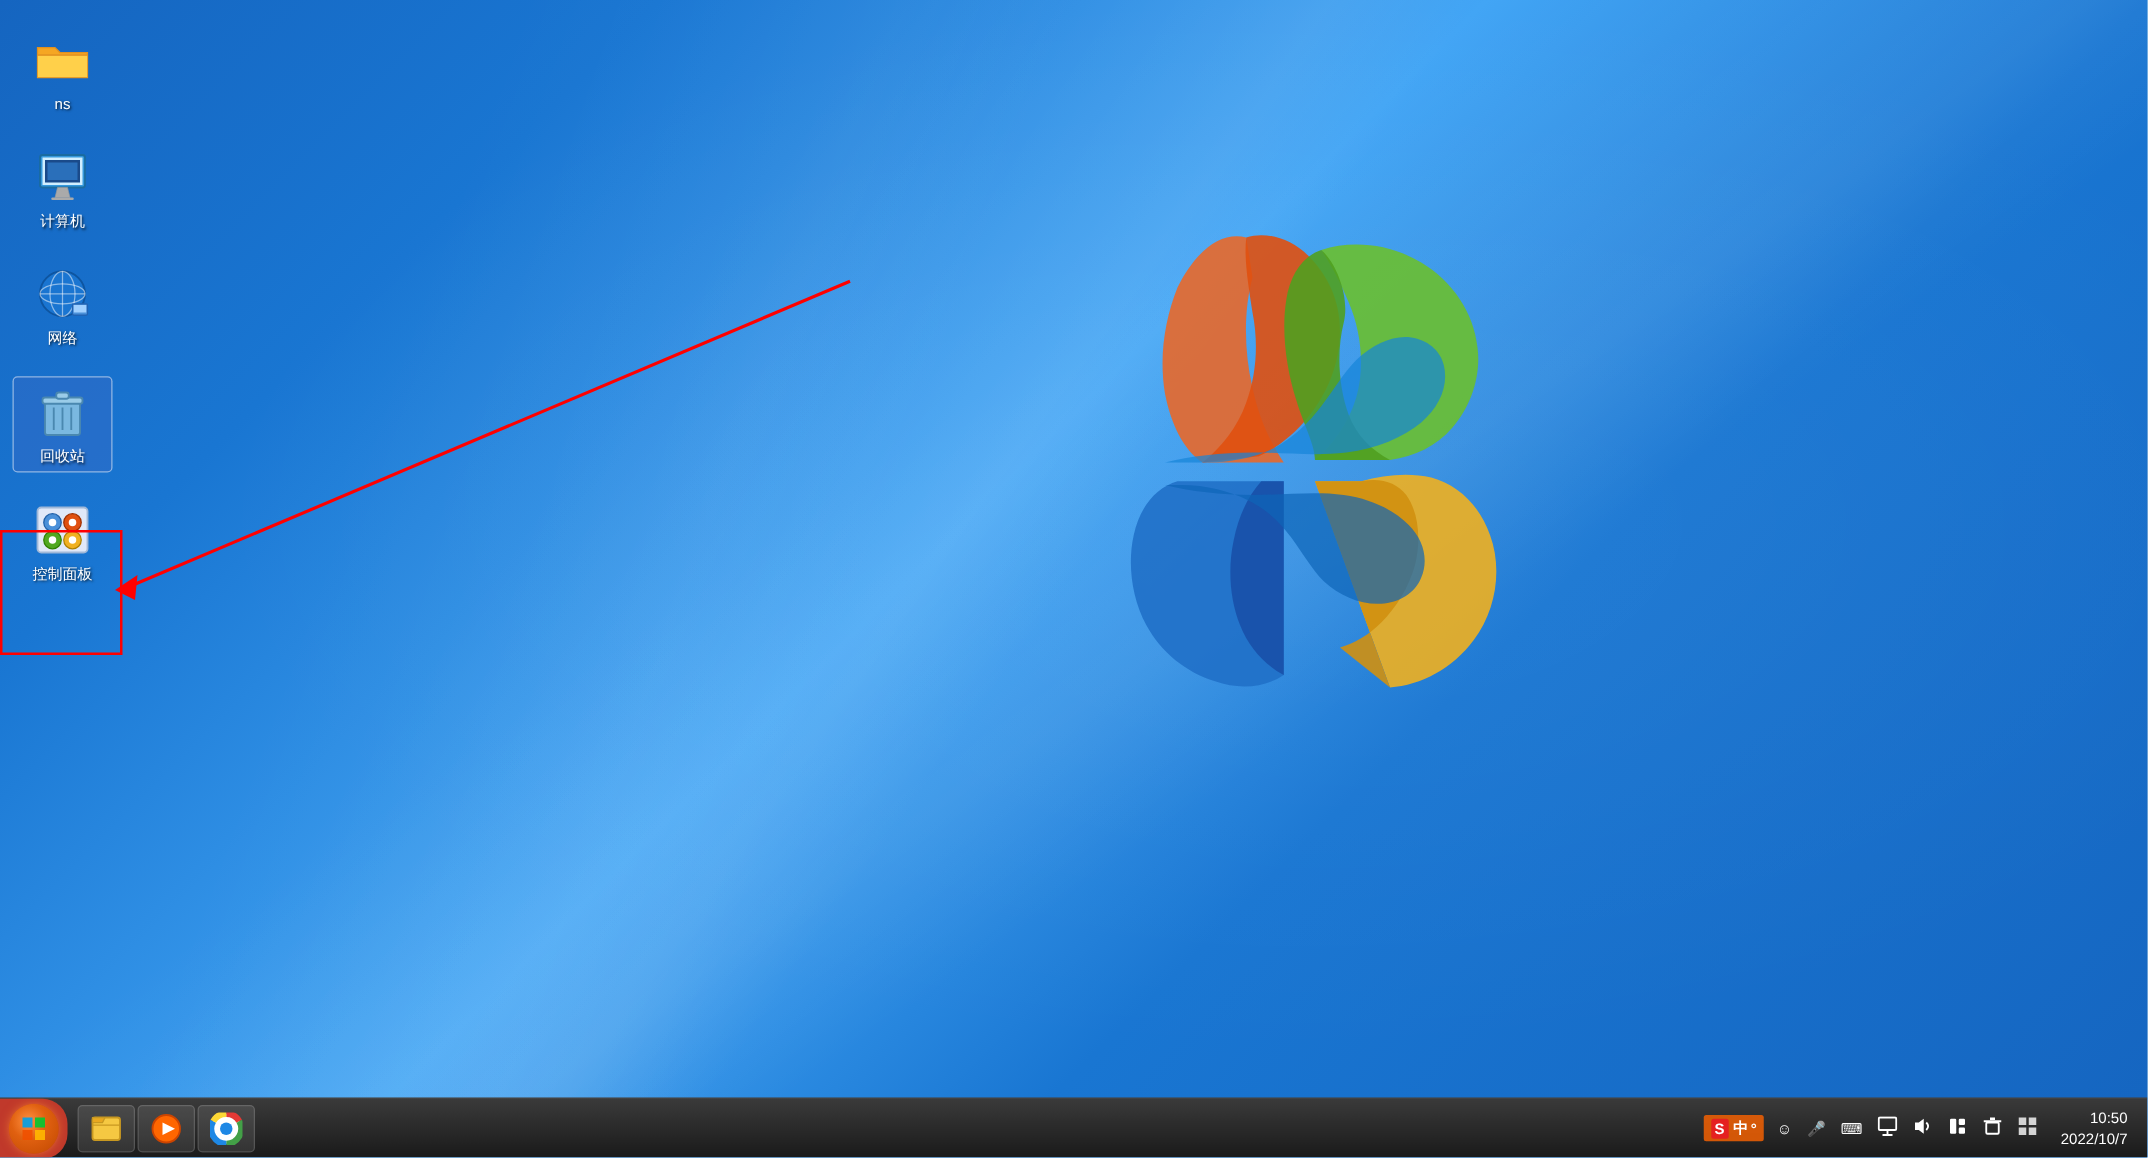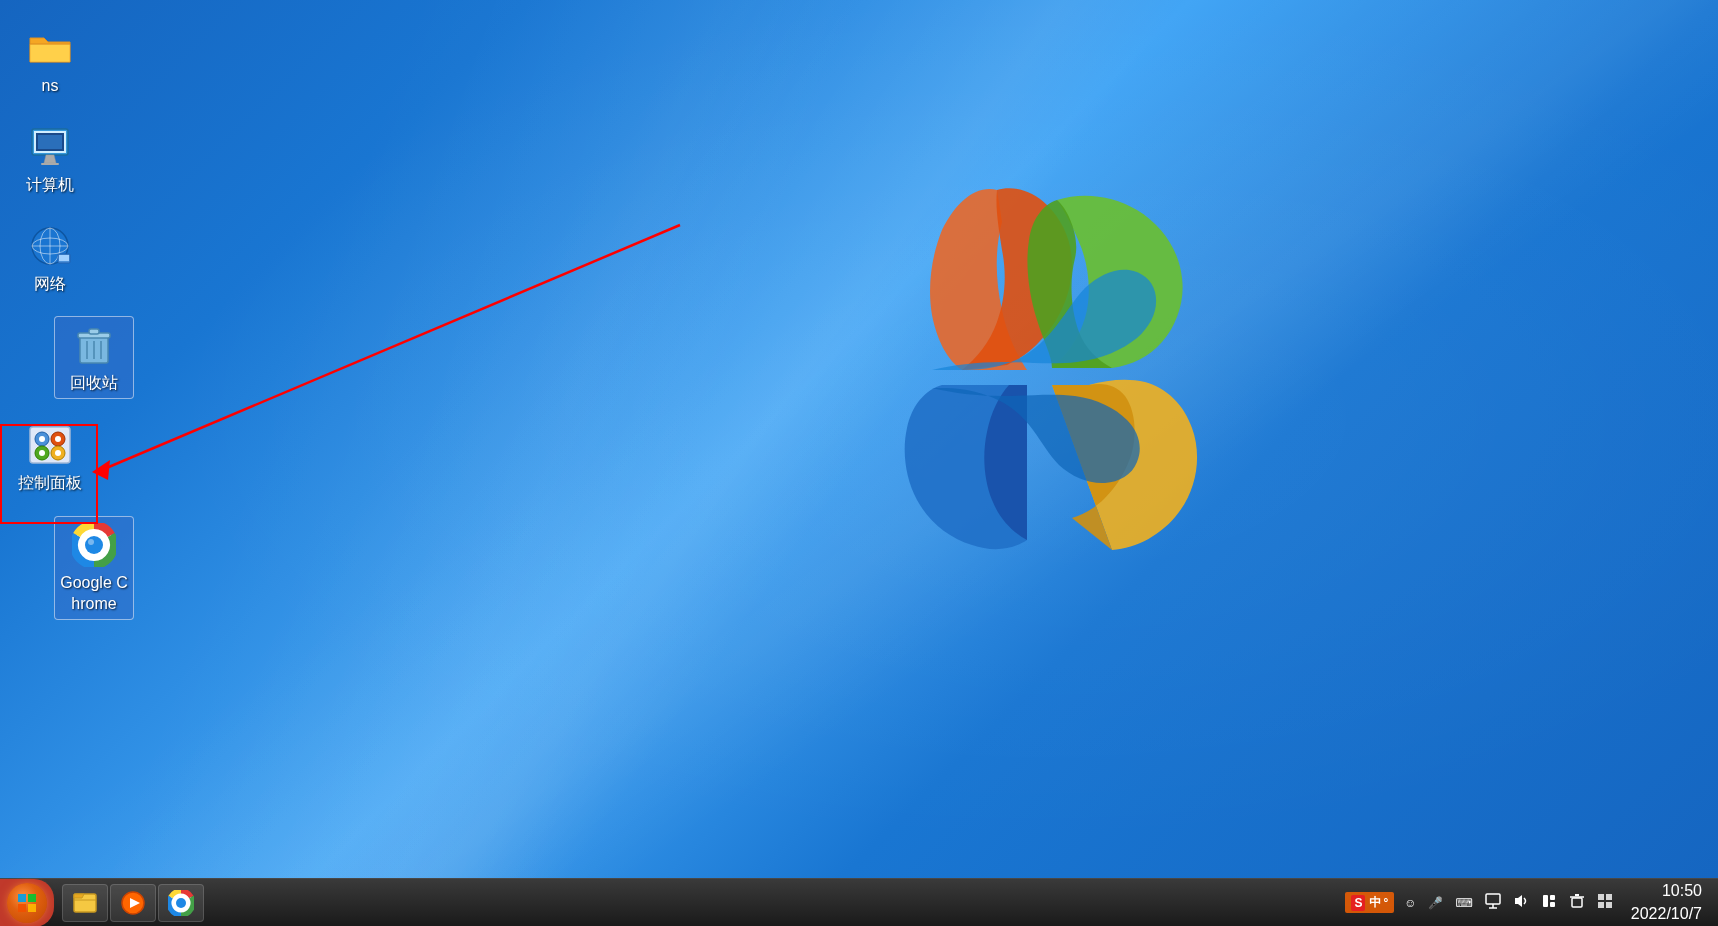--- a/index.html
+++ b/index.html
@@ -61,34 +61,33 @@
       width: 80px;
       margin-bottom: 18px;
       cursor: pointer;
       padding: 4px;
       border-radius: 4px;
     }
 
     .desktop-icon.selected {
       background: rgba(49, 106, 197, 0.5);
       border: 1px solid rgba(255,255,255,0.5);
-      margin-left: 44px;
     }
 
     .icon-img {
       width: 48px;
       height: 48px;
       display: flex;
       align-items: center;
       justify-content: center;
       margin-bottom: 4px;
     }
 
     .icon-label {
-      font-size: 16px;
+      font-size: 12px;
       color: white;
       text-align: center;
       text-shadow: 1px 1px 2px rgba(0,0,0,0.8);
       line-height: 1.3;
       word-break: break-all;
     }
 
     
     .icon-highlight {
       position: absolute;
@@ -199,21 +198,21 @@
       cursor: pointer;
       padding: 2px 4px;
     }
 
     .taskbar-clock {
       display: flex;
       flex-direction: column;
       align-items: flex-end;
       padding: 0 8px;
       color: white;
-      font-size: 16px;
+      font-size: 12px;
       line-height: 1.4;
       min-width: 70px;
       text-align: center;
     }
 
     .taskbar-lang {
       background: rgba(255,100,0,0.8);
       color: white;
       font-size: 13px;
       font-weight: bold;
@@ -388,43 +387,20 @@
           <circle cx="30" cy="14" r="3" fill="white"></circle>
           <circle cx="14" cy="28" r="7" fill="#50a820" stroke="#308000" stroke-width="1"></circle>
           <circle cx="14" cy="28" r="3" fill="white"></circle>
           <circle cx="30" cy="28" r="7" fill="#f0b020" stroke="#b08000" stroke-width="1"></circle>
           <circle cx="30" cy="28" r="3" fill="white"></circle>
         </svg>
       </div>
       <div class="icon-label">控制面板</div>
     </div>
 
-    <div class="desktop-icon selected" style="margin-top:5px">
-      <div class="icon-img">
-        <svg class="chrome-icon" viewBox="0 0 44 44" xmlns="http://www.w3.org/2000/svg">
-
-          <circle cx="22" cy="22" r="20" fill="white" stroke="#ccc" stroke-width="0.5"></circle>
-
-          <path d="M 22 2 A 20 20 0 0 1 39.3 12" stroke="#e53935" stroke-width="8" fill="none"></path>
-
-          <path d="M 39.3 12 A 20 20 0 0 1 22 42" stroke="#43a047" stroke-width="8" fill="none"></path>
-
-          <path d="M 22 42 A 20 20 0 0 1 4.7 12" stroke="#1e88e5" stroke-width="8" fill="none"></path>
-
-          <path d="M 4.7 12 A 20 20 0 0 1 22 2" stroke="#fdd835" stroke-width="8" fill="none"></path>
-
-          <circle cx="22" cy="22" r="12" fill="white"></circle>
-
-          <circle cx="22" cy="22" r="9" fill="#1e88e5"></circle>
-
-          <circle cx="19" cy="19" r="3" fill="rgba(255,255,255,0.4)"></circle>
-        </svg>
-      </div>
-      <div class="icon-label">Google Chrome</div>
-    </div>
 
   </div>
 
   <div class="icon-highlight"></div>
 
   <svg class="red-arrow" viewBox="0 0 1718 926" xmlns="http://www.w3.org/2000/svg" style="position:absolute;top:0;left:0;width:100%;height:100%;z-index:10;pointer-events:none;">
 
     <line x1="680" y1="225" x2="97" y2="472" stroke="red" stroke-width="2.5"></line>
 
     <polygon points="92,472 110,460 108,480" fill="red"></polygon>

